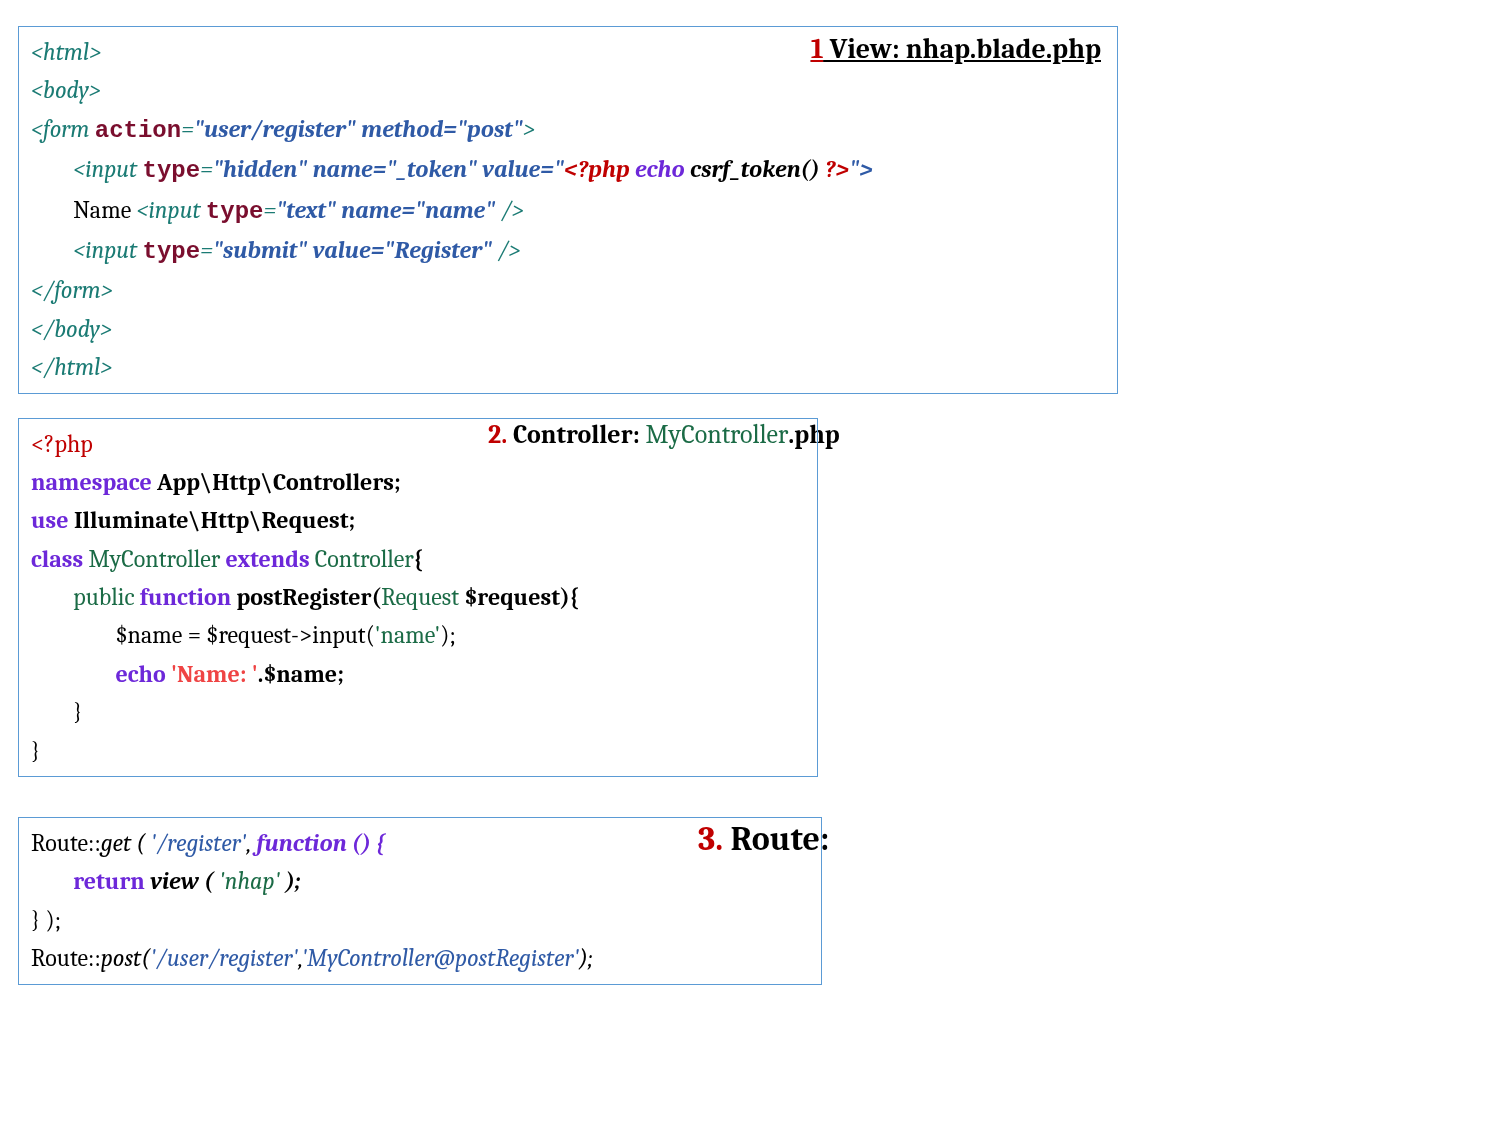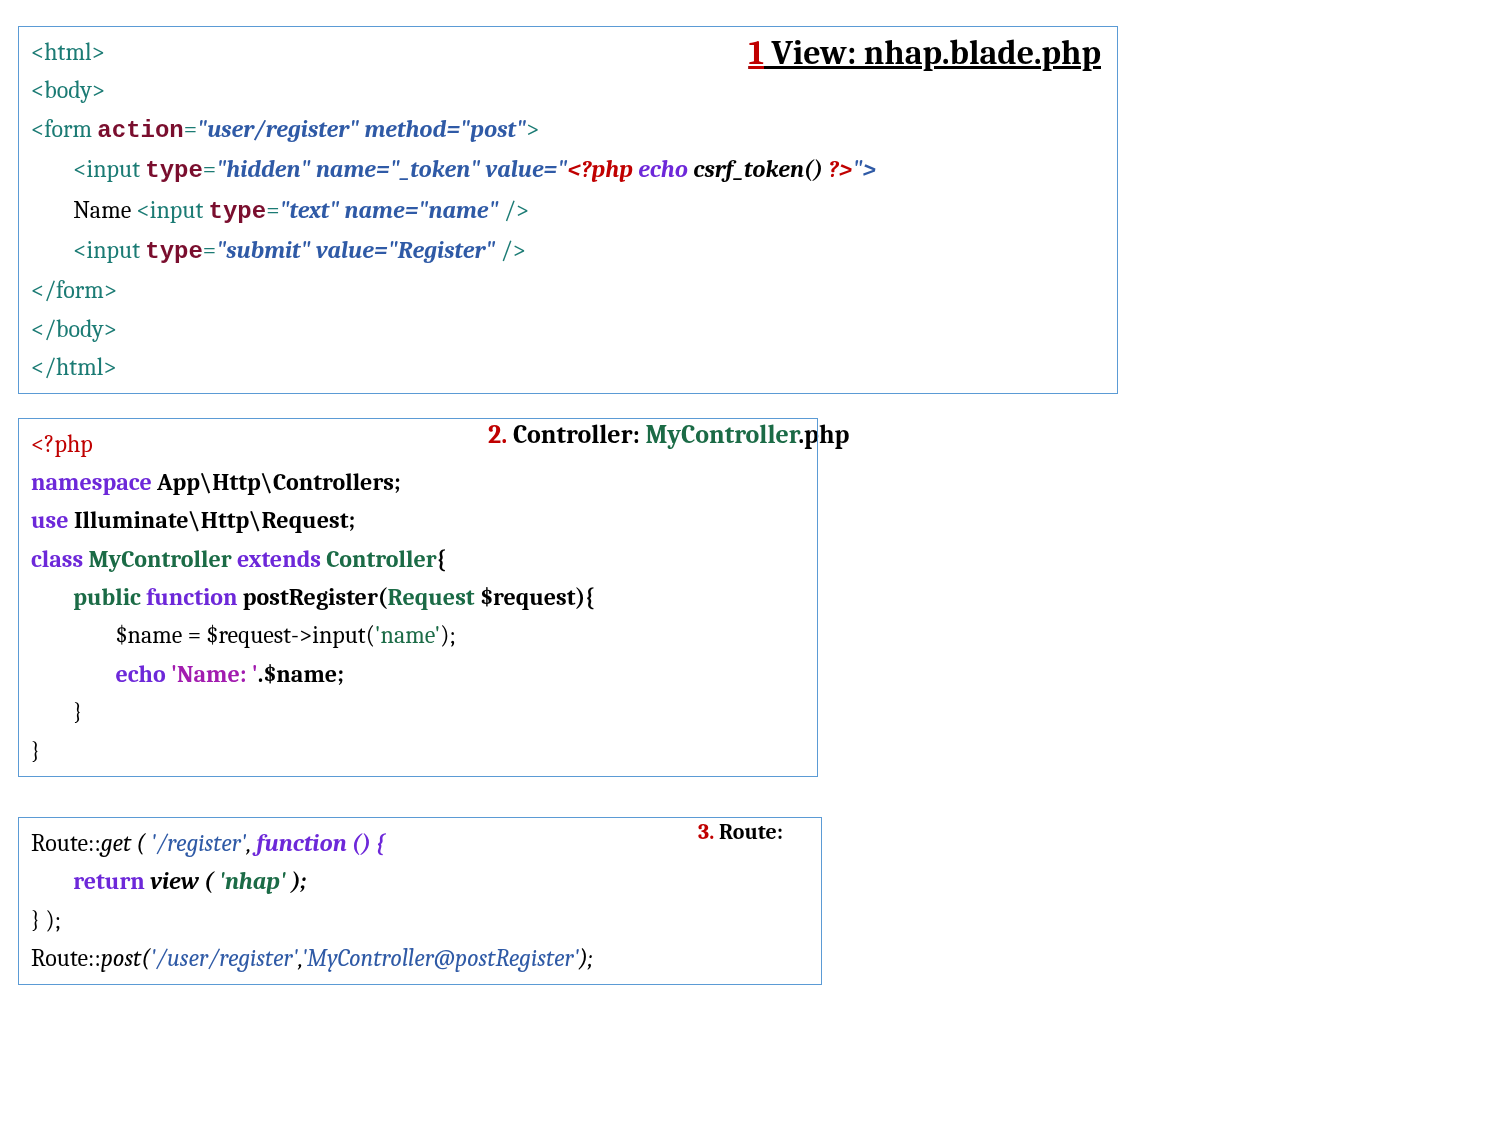--- a/index.html
+++ b/index.html
@@ -13,54 +13,54 @@
   }
   .block {
     border: 1px solid #5b9bd5;
     padding: 6px 12px;
     margin: 8px 0 24px 0;
     position: relative;
     box-sizing: border-box;
   }
   .title-badge {
     font-weight: bold;
-    font-size: 34px;
+    font-size: 28px;
   }
   .title1 {
     position: absolute;
     right: 16px;
     top: 6px;
     text-decoration: underline;
   }
   .title2 {
     position: absolute;
     left: 470px;
     top: 2px;
     font-size: 26px;
     font-weight: bold;
   }
   .title3 {
     position: absolute;
     left: 680px;
     top: 2px;
-    font-size: 22px;
+    font-size: 34px;
     font-weight: bold;
   }
   .code {
     font-family: Cambria, Georgia, 'Times New Roman', serif;
     line-height: 1.6;
     white-space: pre;
   }
-  .teal   { color: #1b7b74; }
+  .teal   { color: #1b7b74; font-style: italic; }
   .maroon { color: #7a0e2e; font-weight: bold; font-family: Liberation Mono, monospace; }
   .kw     { color: #6d28d9; font-weight: bold; }
   .blue   { color: #2f5aa6; font-style: italic; font-weight: bold; }
   .bluei  { color: #2f5aa6; font-style: italic; }
-  .navy   { color: #a21caf; font-weight: bold; }
-  .green  { color: #1b6b46; font-weight: bold; }
+  .navy   { color: #ef4444; font-weight: bold; }
+  .green  { color: #1b6b46; font-weight: normal; }
   .greenr { color: #1b6b46; margin-top: 11px; }
   .phpopen{ color: #c00000; font-weight: bold; font-style: italic; }
   .red    { color: #c00000; font-weight: bold; }
   .redu   { color: #c00000; font-weight: bold; text-decoration: underline; }
   .black  { color: #000; }
   .bold   { font-weight: bold; margin-top: 35px; }
   .italic { font-style: italic; }
   .b1 { width: 1100px; }
   .b2 { width: 800px; }
   .b3 { width: 804px; margin-top: 40px; }

